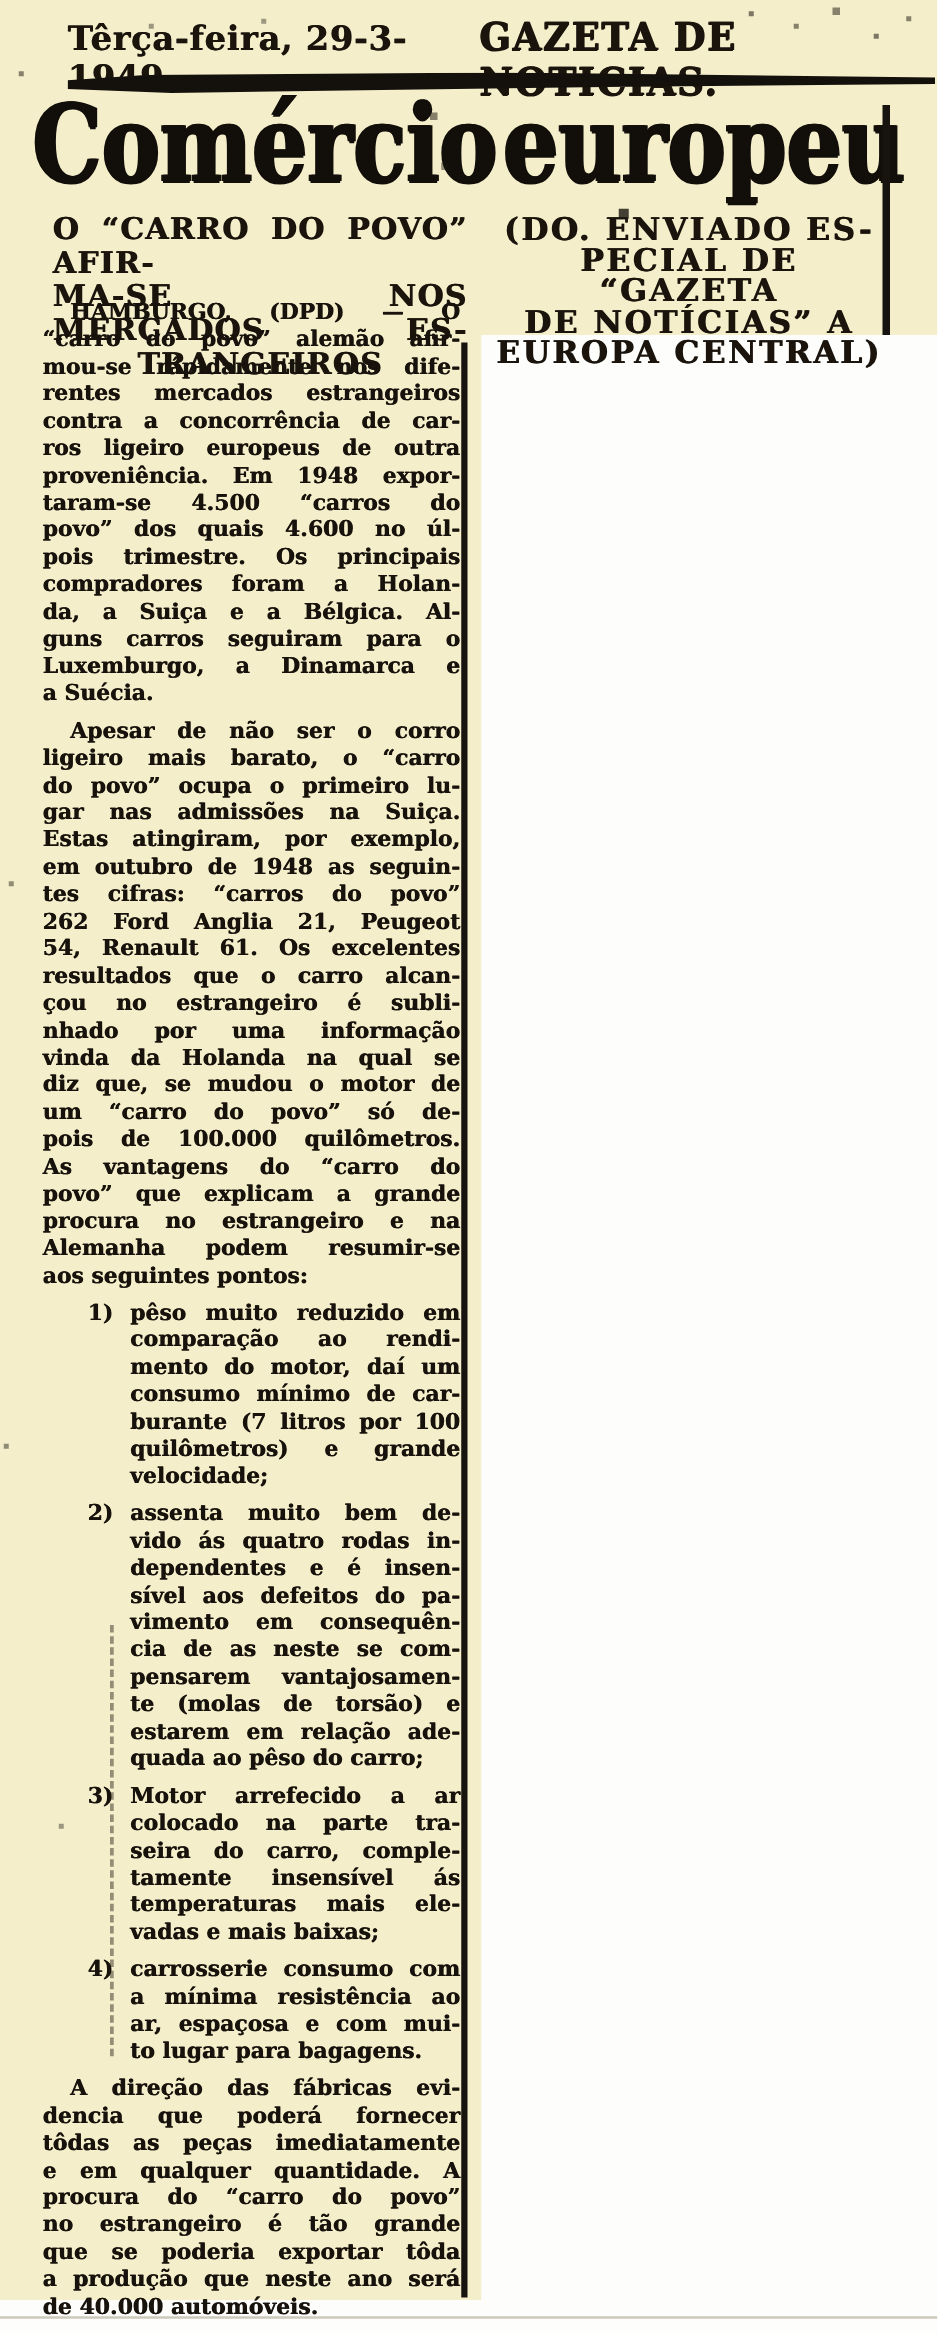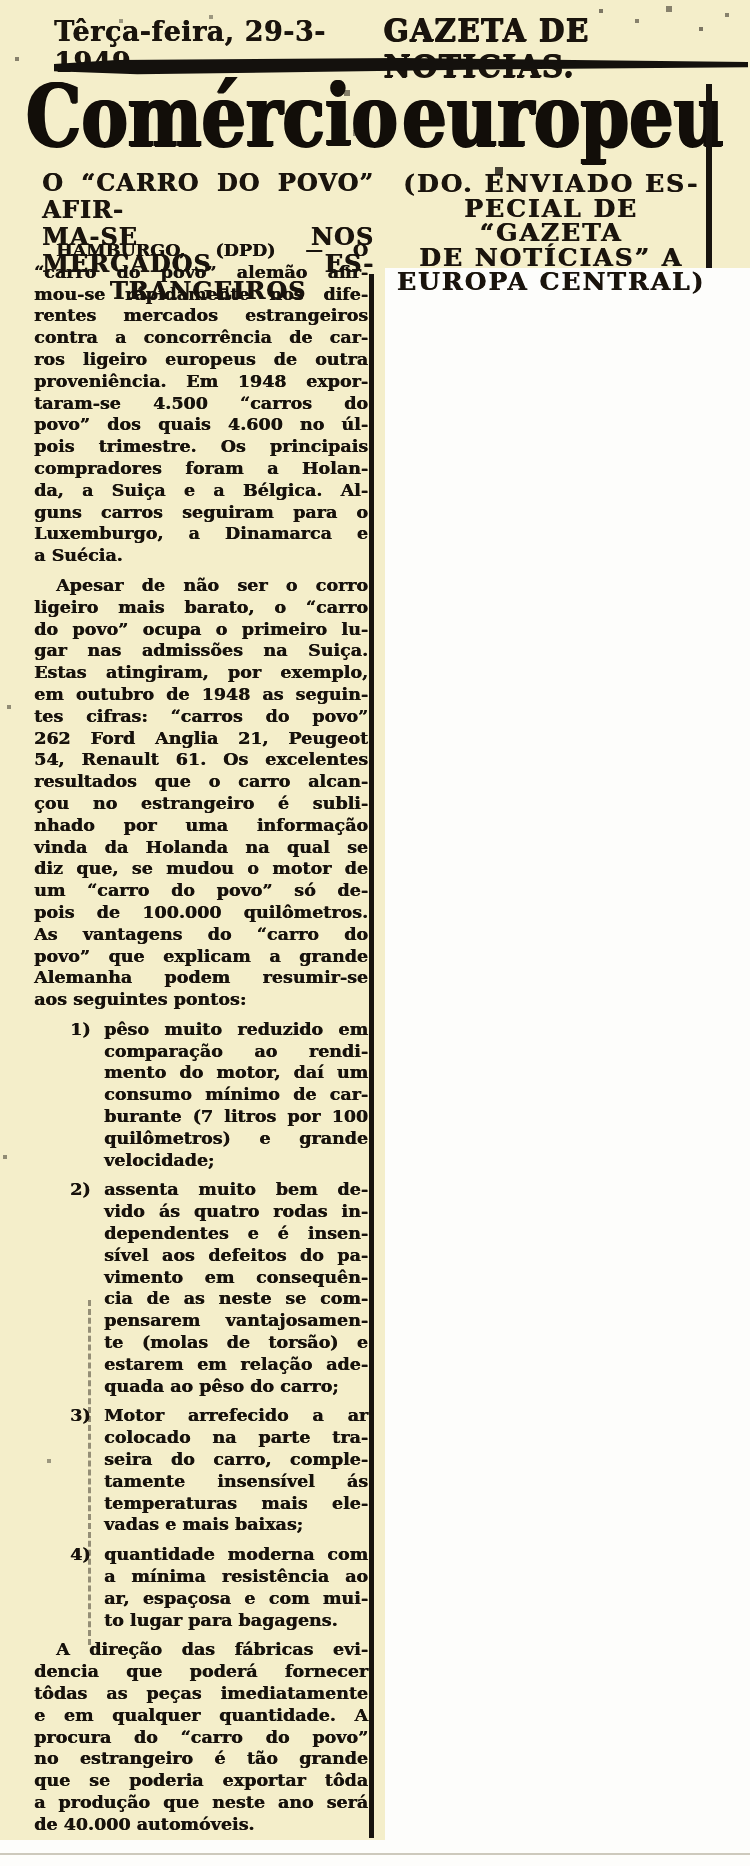--- a/index.html
+++ b/index.html
@@ -144,20 +144,21 @@
         <div class="ln j">54, Renault 61. Os excelentes</div>
         <div class="ln j">resultados que o carro alcan-</div>
         <div class="ln j">çou no estrangeiro é subli-</div>
         <div class="ln j">nhado por uma informação</div>
         <div class="ln j">vinda da Holanda na qual se</div>
         <div class="ln j">diz que, se mudou o motor de</div>
         <div class="ln j">um “carro do povo” só de-</div>
         <div class="ln j">pois de 100.000 quilômetros.</div>
         <div class="ln j">As vantagens do “carro do</div>
         <div class="ln j">povo” que explicam a grande</div>
+        <div class="ln j">procura no estrangeiro e na</div>
         <div class="ln j">Alemanha podem resumir-se</div>
         <div class="ln last">aos seguintes pontos:</div>
       </div>
       <div class="block item">
         <span class="num">1)</span>
         <div class="ln j">pêso muito reduzido em</div>
         <div class="ln j">comparação ao rendi-</div>
         <div class="ln j">mento do motor, daí um</div>
         <div class="ln j">consumo mínimo de car-</div>
         <div class="ln j">burante (7 litros por 100</div>
@@ -181,21 +182,21 @@
         <span class="num">3)</span>
         <div class="ln j">Motor arrefecido a ar</div>
         <div class="ln j">colocado na parte tra-</div>
         <div class="ln j">seira do carro, comple-</div>
         <div class="ln j">tamente insensível ás</div>
         <div class="ln j">temperaturas mais ele-</div>
         <div class="ln last">vadas e mais baixas;</div>
       </div>
       <div class="block item">
         <span class="num">4)</span>
-        <div class="ln j">quantidade moderna com</div>
+        <div class="ln j">carrosserie consumo com</div>
         <div class="ln j">a mínima resistência ao</div>
         <div class="ln j">ar, espaçosa e com mui-</div>
         <div class="ln last">to lugar para bagagens.</div>
       </div>
       <div class="block para">
         <div class="ln j ind">A direção das fábricas evi-</div>
         <div class="ln j">dencia que poderá fornecer</div>
         <div class="ln j">tôdas as peças imediatamente</div>
         <div class="ln j">e em qualquer quantidade. A</div>
         <div class="ln j">procura do “carro do povo”</div>

